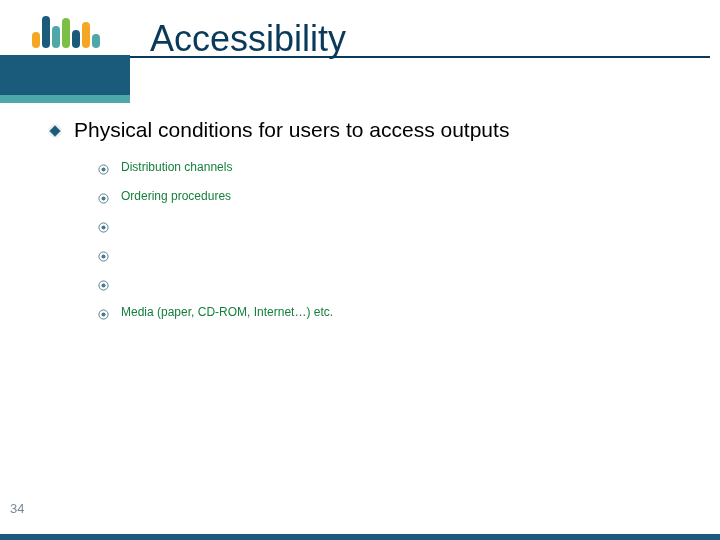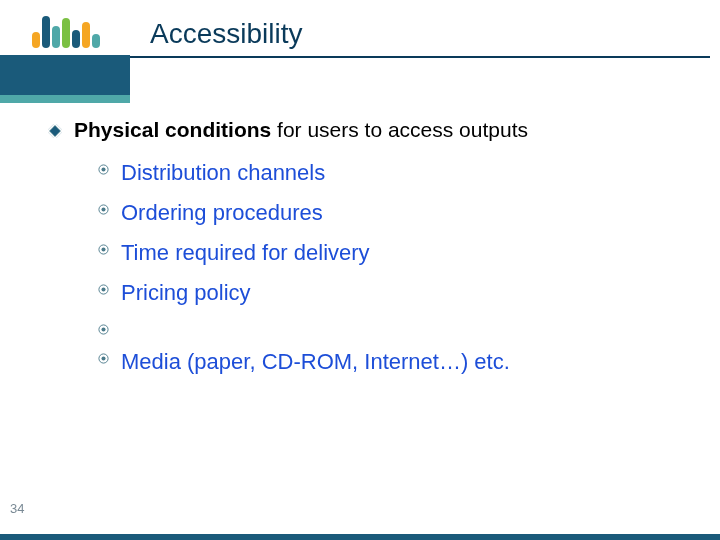--- a/index.html
+++ b/index.html
@@ -41,21 +41,21 @@
     left: 0;
     top: 95px;
     width: 130px;
     height: 8px;
     background: #4fa8a8;
   }
   .title {
     position: absolute;
     left: 150px;
     top: 18px;
-    font-size: 28px;
+    font-size: 36px;
     color: #0a3a5a;
     font-weight: normal;
   }
   .title-underline {
     position: absolute;
     left: 130px;
     right: 10px;
     top: 56px;
     height: 2px;
     background: #0a3a5a;
@@ -76,40 +76,40 @@
     width: 14px;
     height: 14px;
     flex-shrink: 0;
     margin-top: 6px;
   }
   .main-text {
     font-size: 21px;
     color: #000;
   }
   .main-text b {
-    font-weight: bold;
+    font-weight: normal;
   }
   .sub-list {
     margin-left: 50px;
   }
   .sub-item {
     display: flex;
     align-items: flex-start;
     gap: 12px;
     margin-bottom: 14px;
   }
   .circle-bullet {
     width: 11px;
     height: 11px;
     flex-shrink: 0;
     margin-top: 4px;
   }
   .sub-text {
-    font-size: 22px;
-    color: #1d4ed8;
+    font-size: 12px;
+    color: #15803d;
   }
   .page-num {
     position: absolute;
     left: 10px;
     bottom: 24px;
     font-size: 13px;
     color: #7a8a95;
   }
   .footer-bar {
     position: absolute;
@@ -163,28 +163,26 @@
           <circle cx="6" cy="6" r="5" fill="none" stroke="#4a7a8a" stroke-width="1"></circle>
           <circle cx="6" cy="6" r="2.2" fill="#4a7a8a"></circle>
         </svg>
         <span class="sub-text">Ordering procedures</span>
       </div>
       <div class="sub-item">
         <svg class="circle-bullet" viewBox="0 0 12 12">
           <circle cx="6" cy="6" r="5" fill="none" stroke="#4a7a8a" stroke-width="1"></circle>
           <circle cx="6" cy="6" r="2.2" fill="#4a7a8a"></circle>
         </svg>
-        <span class="sub-text">Time required for delivery</span>
       </div>
       <div class="sub-item">
         <svg class="circle-bullet" viewBox="0 0 12 12">
           <circle cx="6" cy="6" r="5" fill="none" stroke="#4a7a8a" stroke-width="1"></circle>
           <circle cx="6" cy="6" r="2.2" fill="#4a7a8a"></circle>
         </svg>
-        <span class="sub-text">Pricing policy</span>
       </div>
       <div class="sub-item">
         <svg class="circle-bullet" viewBox="0 0 12 12">
           <circle cx="6" cy="6" r="5" fill="none" stroke="#4a7a8a" stroke-width="1"></circle>
           <circle cx="6" cy="6" r="2.2" fill="#4a7a8a"></circle>
         </svg>
       </div>
       <div class="sub-item">
         <svg class="circle-bullet" viewBox="0 0 12 12">
           <circle cx="6" cy="6" r="5" fill="none" stroke="#4a7a8a" stroke-width="1"></circle>

